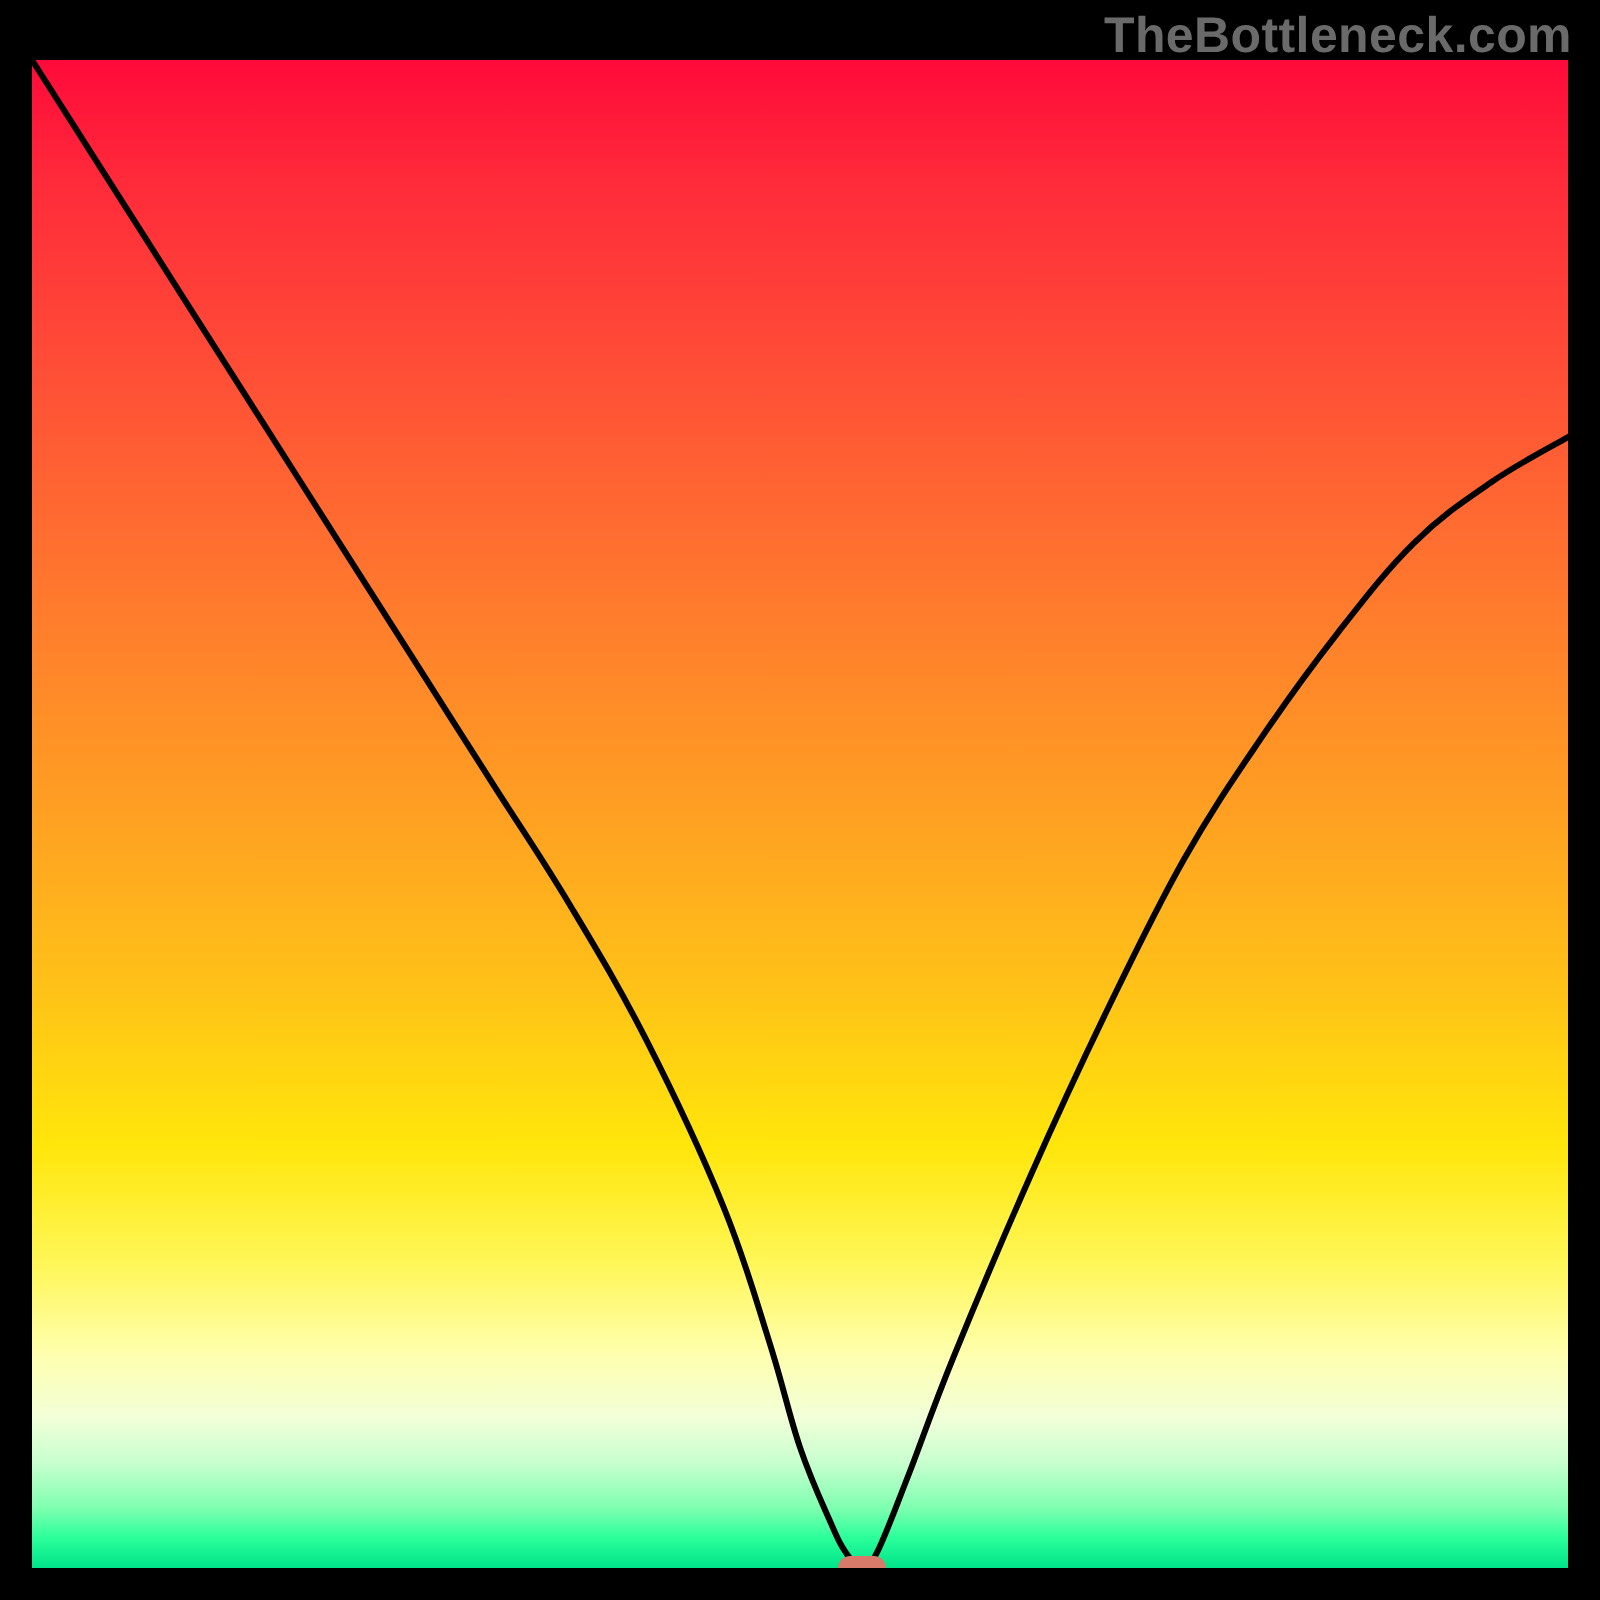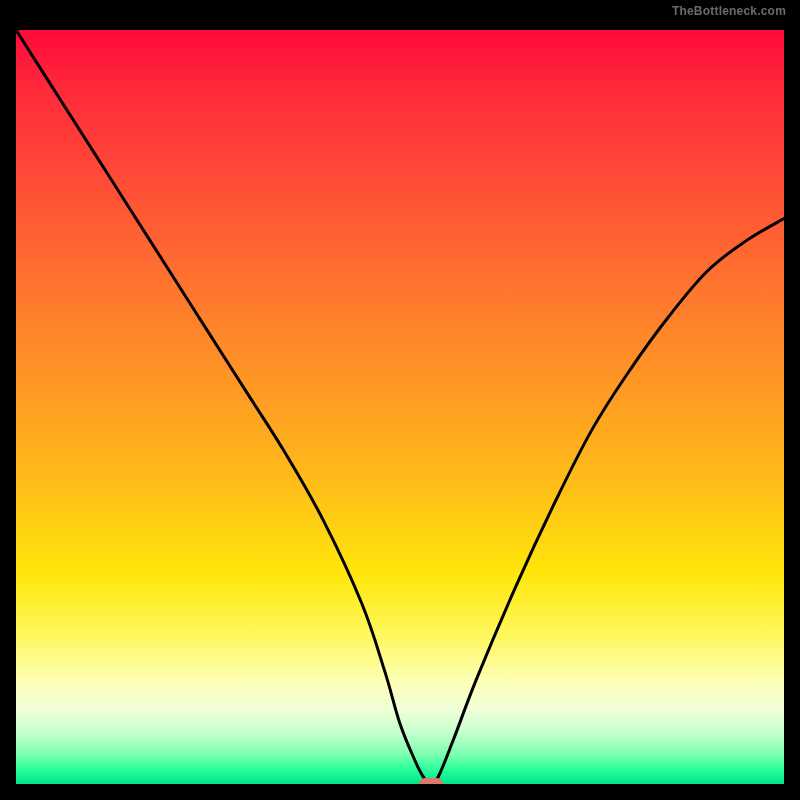--- a/index.html
+++ b/index.html
@@ -57,21 +57,21 @@
     height: 12px;
     border-radius: 6px;
     background: #d87a6a;
     transform: translate(-50%, -50%);
   }
   .watermark {
     position: absolute;
     top: 4px;
     right: 14px;
     font-family: Arial, Helvetica, sans-serif;
-    font-size: 12px;
+    font-size: 25px;
     font-weight: 600;
     color: #6a6a6a;
     letter-spacing: 0.2px;
   }
 </style>
 </head>
 <body>
 
 <div class="frame">
   <div class="watermark">TheBottleneck.com</div>

